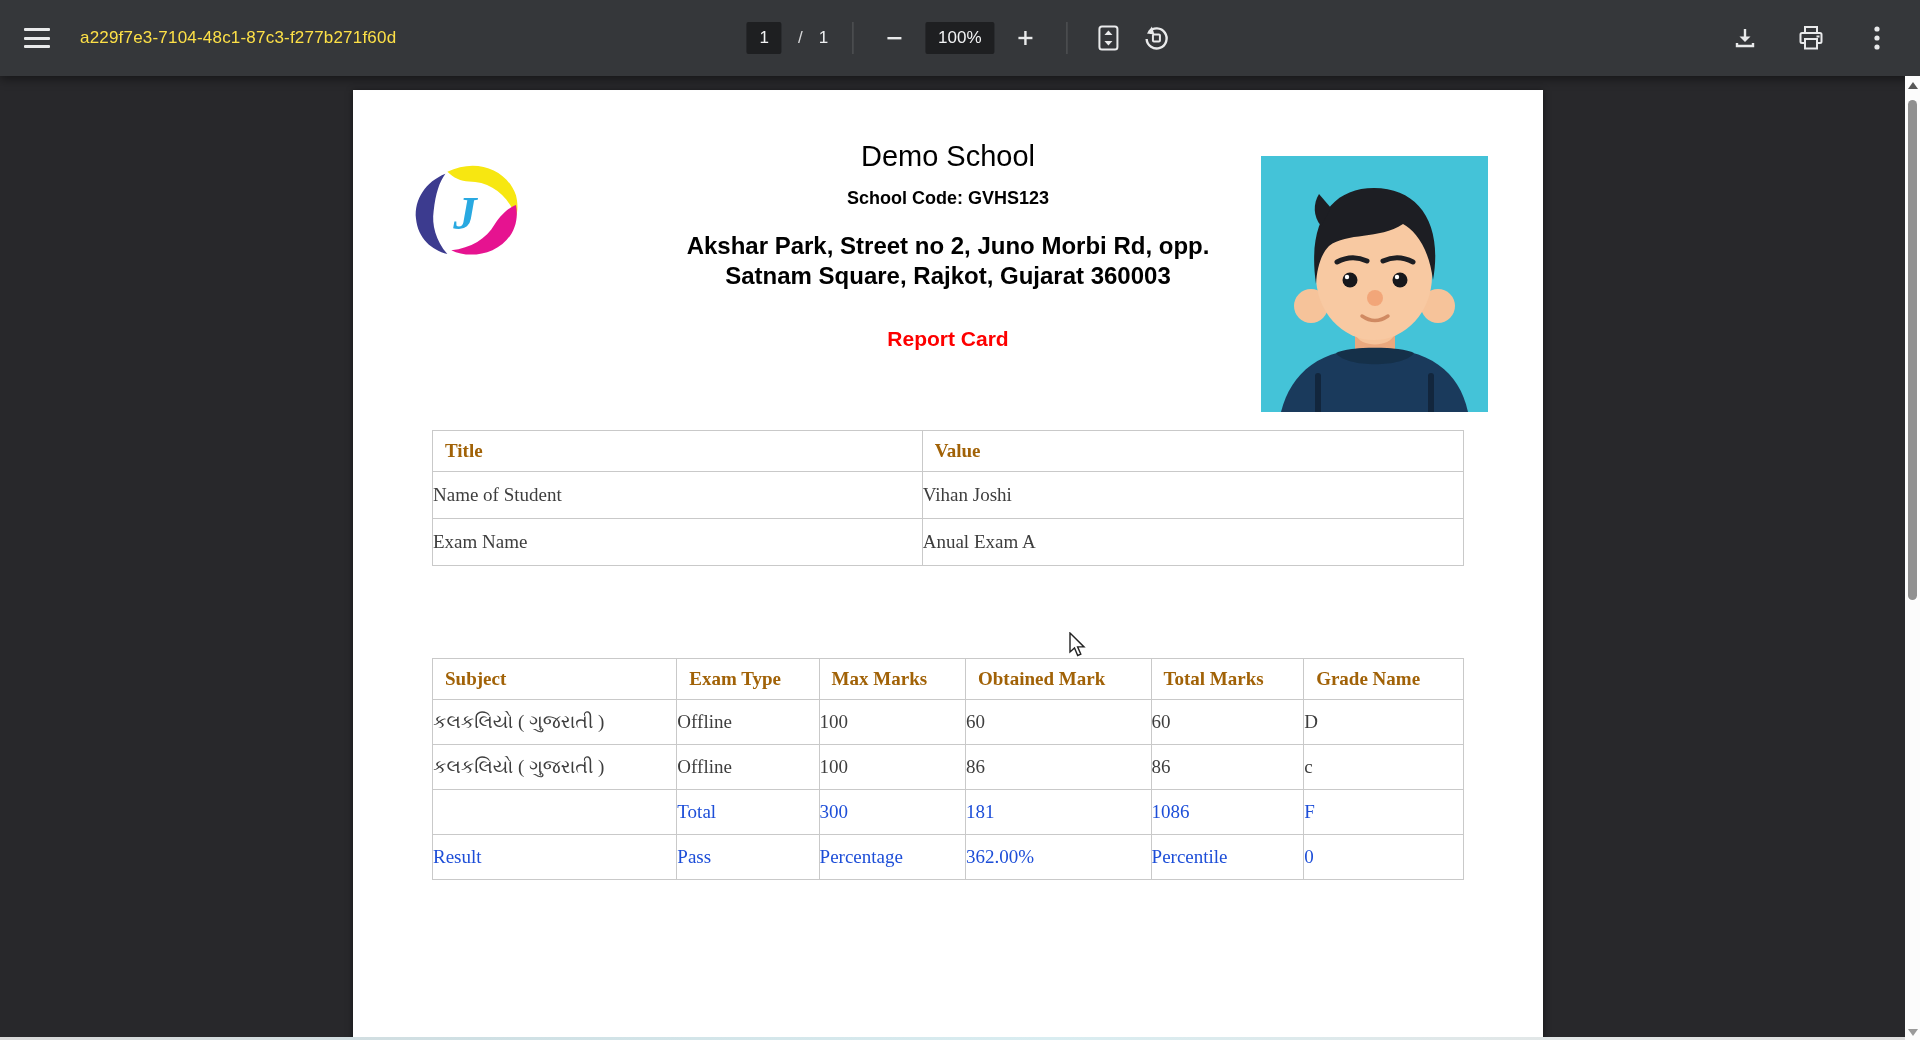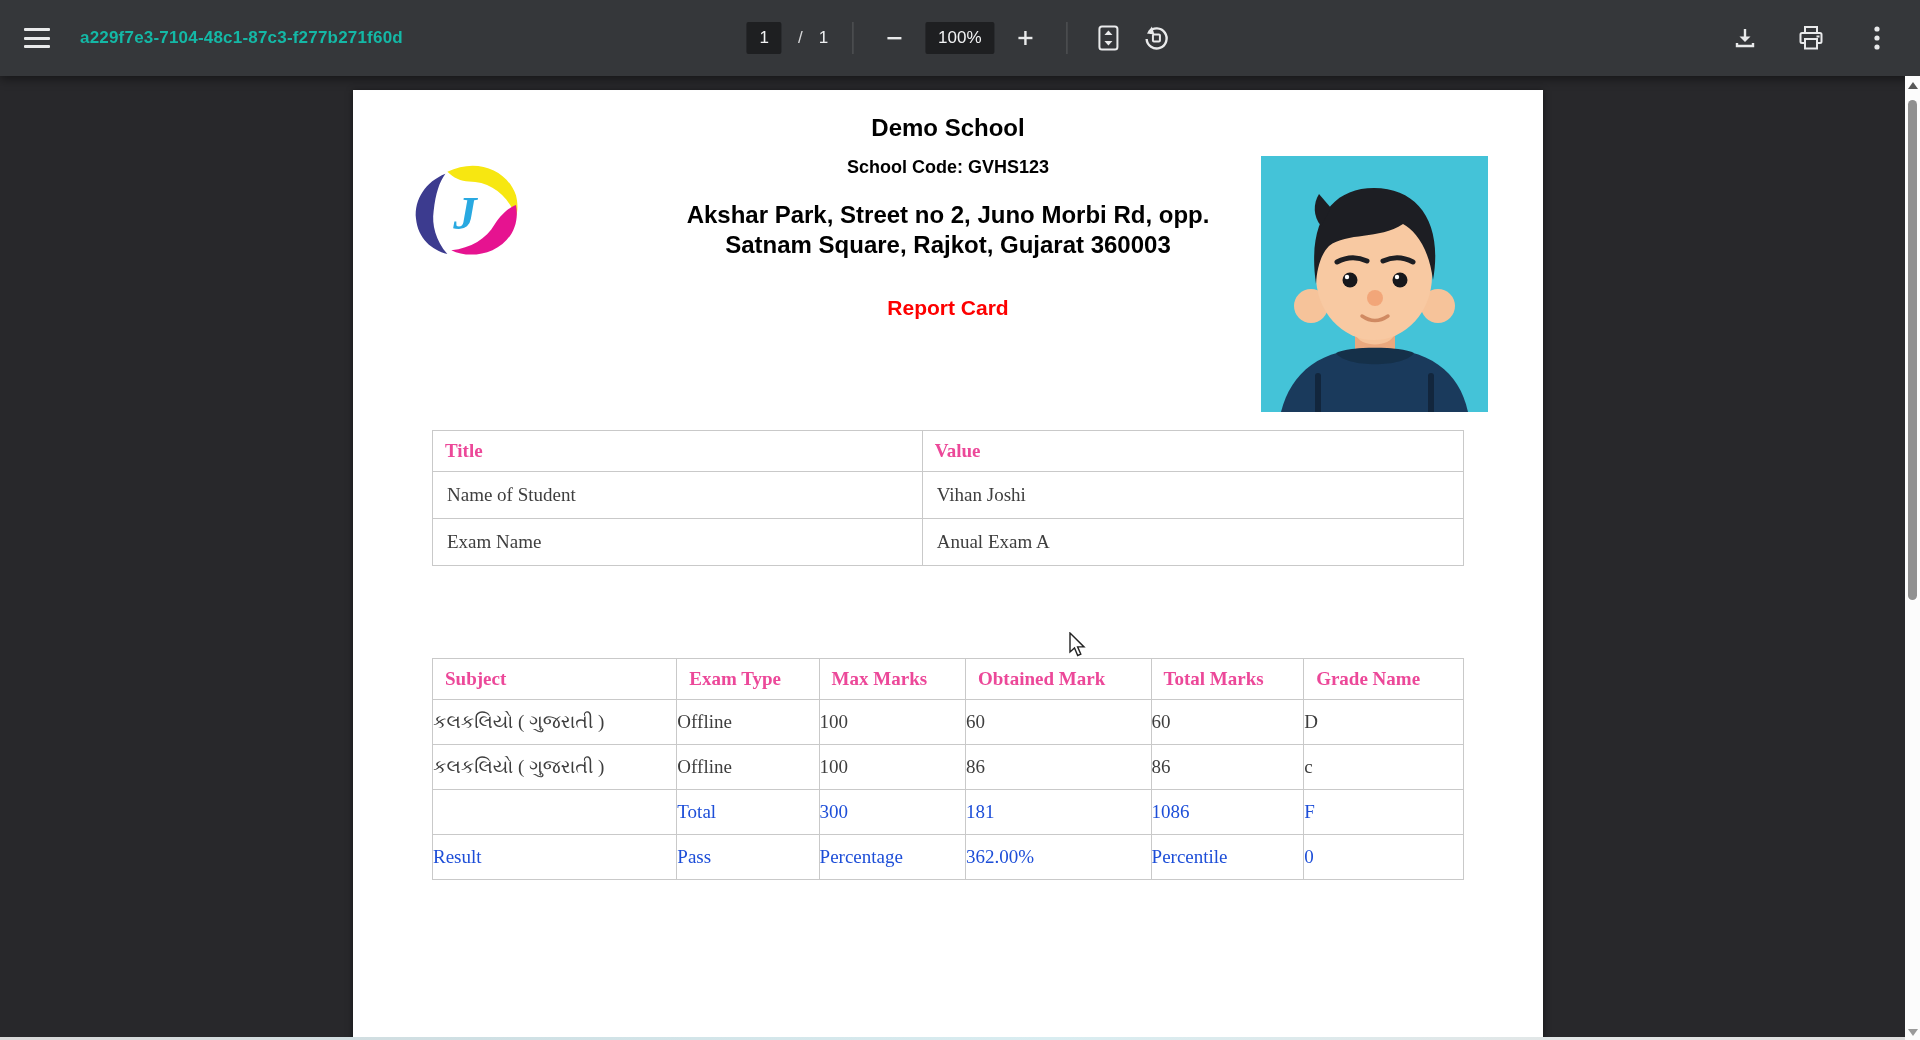--- a/index.html
+++ b/index.html
@@ -6,21 +6,21 @@
   html,body { width:1920px; height:1040px; overflow:hidden; background:#29292c;
               font-family:"Liberation Sans", sans-serif; }
 
   
   .toolbar{ position:absolute; top:0; left:0; width:1920px; height:76px;
             background:#35373a; color:#eef0f1; z-index:30;
             box-shadow:0 3px 10px rgba(0,0,0,.45); }
   .tb-left{ position:absolute; left:24px; top:0; height:76px; display:flex; align-items:center; gap:30px; }
   .hamburger{ width:26px; height:20px; display:flex; flex-direction:column; justify-content:space-between; cursor:pointer; }
   .hamburger span{ display:block; height:3px; background:#e9eaeb; border-radius:1px; }
-  .doc-title{ font-size:17px; font-weight:bold; color:#14b8a6; letter-spacing:.2px; }
+  .doc-title{ font-size:17px; font-weight:normal; color:#fde047; letter-spacing:.2px; }
   .tb-center{ position:absolute; left:50%; top:0; transform:translateX(-50%); height:76px;
               display:flex; align-items:center; gap:14px; font-size:17px; }
   .counter-box,.zoom-box{ background:#1e1f21; border-radius:2px; padding:6px 13px; color:#f2f3f4;
               min-width:30px; text-align:center; }
   .tb-sep{ width:1px; height:32px; background:#5a5c5e; margin:0 10px; }
   .tb-btn{ width:34px; height:34px; display:flex; align-items:center; justify-content:center;
            border-radius:50%; cursor:pointer; }
   .tb-btn svg{ display:block; }
   .slash{ color:#d7d8d9; padding:0 2px; }
   .tb-right{ position:absolute; right:26px; top:0; height:76px; display:flex; align-items:center; gap:32px; }
@@ -39,35 +39,35 @@
       background:#909090; border-radius:5px; }
 
   .bottom-strip{ position:absolute; bottom:0; left:0; width:1905px; height:3px;
       background:linear-gradient(90deg,#d9d9d9 0%,#cfe0e4 25%,#d9edf1 55%,#e3e6e6 85%,#dcdcdc 100%); z-index:35; }
 
   
   .pdf-page{ position:absolute; left:353px; top:14px; width:1190px; height:1640px;
              background:#ffffff; box-shadow:0 1px 6px rgba(0,0,0,.5); }
 
   .doc-header{ position:absolute; top:0; left:0; width:100%; text-align:center; color:#000; }
-  .school-name{ margin-top:24px; font-size:24px; font-weight:bold; }
+  .school-name{ margin-top:50px; font-size:29px; font-weight:normal; }
   .school-code{ margin-top:15px; font-size:18px; font-weight:bold; }
   .school-address{ margin:22px auto 8px auto; width:540px; font-size:24px; font-weight:bold; line-height:1.25; }
   .report-title{ margin-top:36px; font-size:21px; font-weight:bold; color:#fd0000; }
 
   .logo{ position:absolute; left:53px; top:72px; width:118px; height:98px; }
   .photo{ position:absolute; left:908px; top:66px; width:227px; height:256px; }
 
   table{ border-collapse:collapse; font-family:"Liberation Serif", serif; font-size:19px; color:#3e3e3e;
          table-layout:fixed; }
   .info-table{ position:absolute; left:79px; top:340px; width:1032px; }
   .marks-table{ position:absolute; left:79px; top:568px; width:1032px; }
   th,td{ border:1px solid #c9c9c9; text-align:left; padding:10px 12px; overflow:hidden; white-space:nowrap; }
-  th{ color:#ec4899; font-weight:bold; padding:9px 12px; }
-  .info-table td{ padding:12px 14px; }
+  th{ color:#a16207; font-weight:bold; padding:9px 12px; }
+  .info-table td{ padding:12px 0; }
   .marks-table td{ padding:11px 0; }
   tr.bold-row td{ font-weight:normal; color:#1d4ed8; }
 
   
   .cursor{ position:absolute; left:1068px; top:556px; z-index:50; }
 </style>
 </head>
 <body>
 
 <div class="toolbar">

